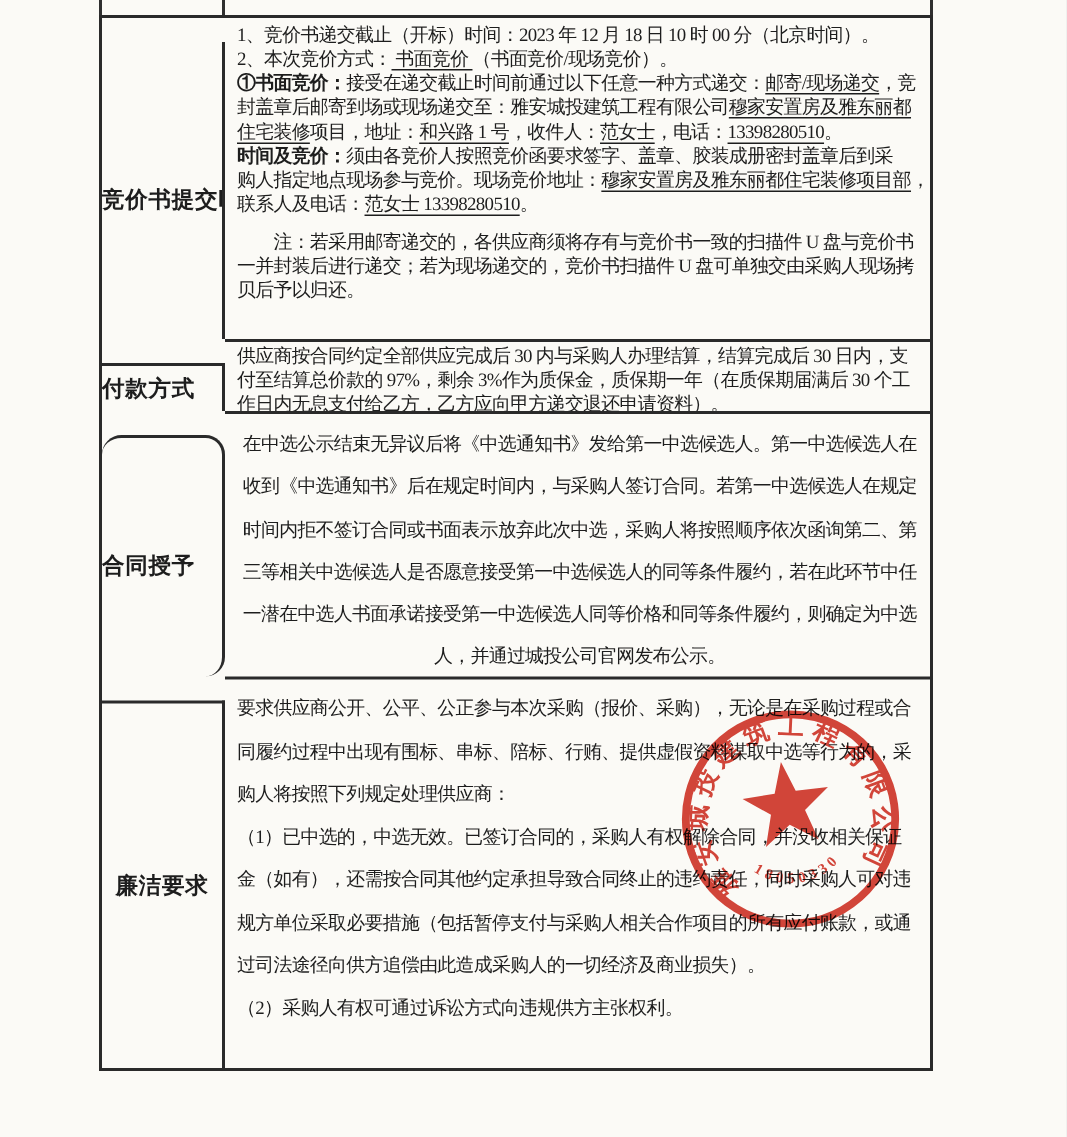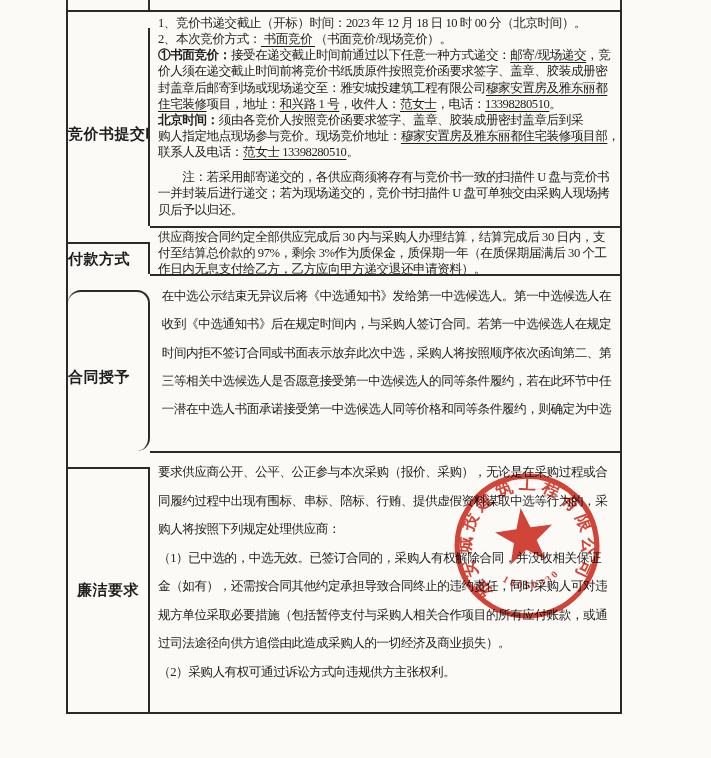--- a/index.html
+++ b/index.html
@@ -69,24 +69,23 @@
 
     <div class="cell label l1">
         <div class="line">竞价书提交</div>
         <div class="line">时间及竞价</div>
         <div class="line">方式</div>
       </div>
     <div class="cell content r1">
         <div class="line"><span>1、竞价书递交截止（开标）时间：2023 年 12 月 18 日 10 时 00 分（北京时间）。</span></div>
         <div class="line"><span>2、本次竞价方式：</span><span class="u"> 书面竞价 </span><span>（书面竞价/现场竞价）。</span></div>
         <div class="line"><span class="b">①书面竞价：</span><span>接受在递交截止时间前通过以下任意一种方式递交：</span><span class="u">邮寄/现场递交</span><span>，竞</span></div>
-        <div class="line"><span>价人须在递交截止时间前将竞价书纸质原件按照竞价函要求签字、盖章、胶装成册密</span></div>
         <div class="line"><span>封盖章后邮寄到场或现场递交至：雅安城投建筑工程有限公司</span><span class="u">穆家安置房及雅东丽都</span></div>
         <div class="line"><span class="u">住宅装修</span><span>项目，地址：</span><span class="u">和兴路 1 号</span><span>，收件人：</span><span class="u">范女士</span><span>，电话：</span><span class="u">13398280510</span><span>。</span></div>
-        <div class="line"><span class="b">北京时间：</span><span>须由各竞价人按照竞价函要求签字、盖章、胶装成册密封盖章后到采</span></div>
+        <div class="line"><span class="b">时间及竞价：</span><span>须由各竞价人按照竞价函要求签字、盖章、胶装成册密封盖章后到采</span></div>
         <div class="line"><span>购人指定地点现场参与竞价。现场竞价地址：</span><span class="u">穆家安置房及雅东丽都住宅装修项目部</span><span>，</span></div>
         <div class="line"><span>联系人及电话：</span><span class="u">范女士 13398280510</span><span>。</span></div>
         <div class="line gap"><span>　　注：若采用邮寄递交的，各供应商须将存有与竞价书一致的扫描件 U 盘与竞价书</span></div>
         <div class="line"><span>一并封装后进行递交；若为现场递交的，竞价书扫描件 U 盘可单独交由采购人现场拷</span></div>
         <div class="line"><span>贝后予以归还。</span></div>
       </div>
 
     <div class="cell label l2 bt">
         <div class="line">付款方式</div>
       </div>
@@ -98,20 +97,21 @@
 
     <div class="cell label l3 bt">
         <div class="line">合同授予</div>
       </div>
     <div class="cell content r3 bt">
         <div class="line">在中选公示结束无异议后将《中选通知书》发给第一中选候选人。第一中选候选人在</div>
         <div class="line">收到《中选通知书》后在规定时间内，与采购人签订合同。若第一中选候选人在规定</div>
         <div class="line">时间内拒不签订合同或书面表示放弃此次中选，采购人将按照顺序依次函询第二、第</div>
         <div class="line">三等相关中选候选人是否愿意接受第一中选候选人的同等条件履约，若在此环节中任</div>
         <div class="line">一潜在中选人书面承诺接受第一中选候选人同等价格和同等条件履约，则确定为中选</div>
+        <div class="line">人，并通过城投公司官网发布公示。</div>
       </div>
 
     <div class="cell label l4 bt">
         <div class="line">廉洁要求</div>
       </div>
     <div class="cell content r4 bt">
         <div class="line">要求供应商公开、公平、公正参与本次采购（报价、采购），无论是在采购过程或合</div>
         <div class="line">同履约过程中出现有围标、串标、陪标、行贿、提供虚假资料谋取中选等行为的，采</div>
         <div class="line">购人将按照下列规定处理供应商：</div>
         <div class="line">（1）已中选的，中选无效。已签订合同的，采购人有权解除合同，并没收相关保证</div>

